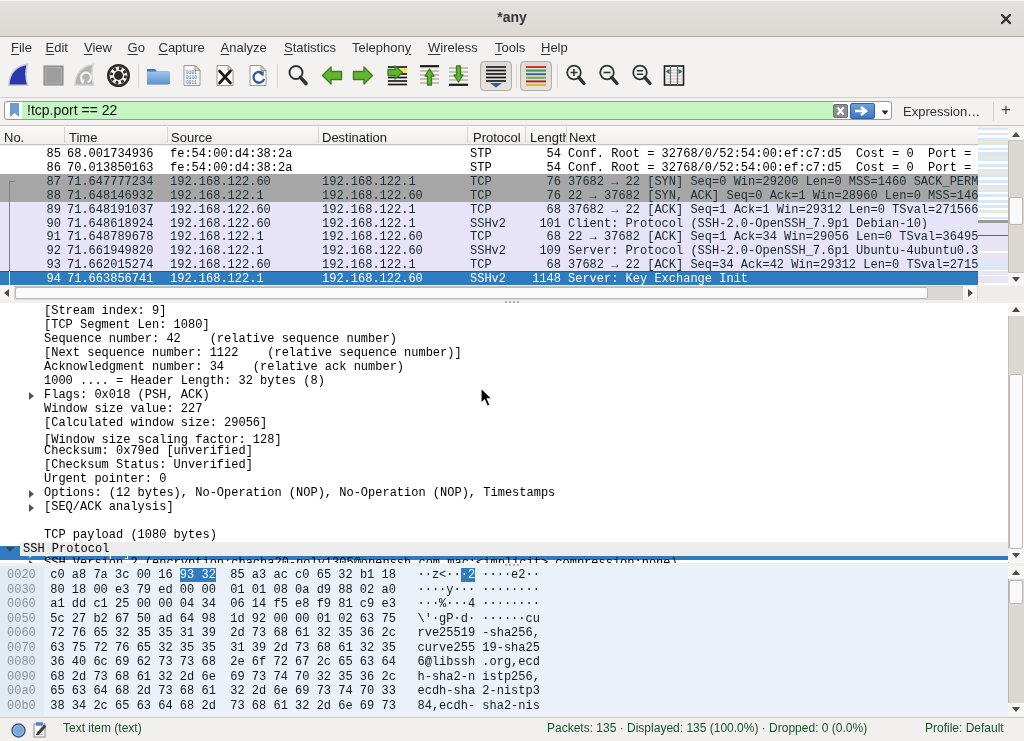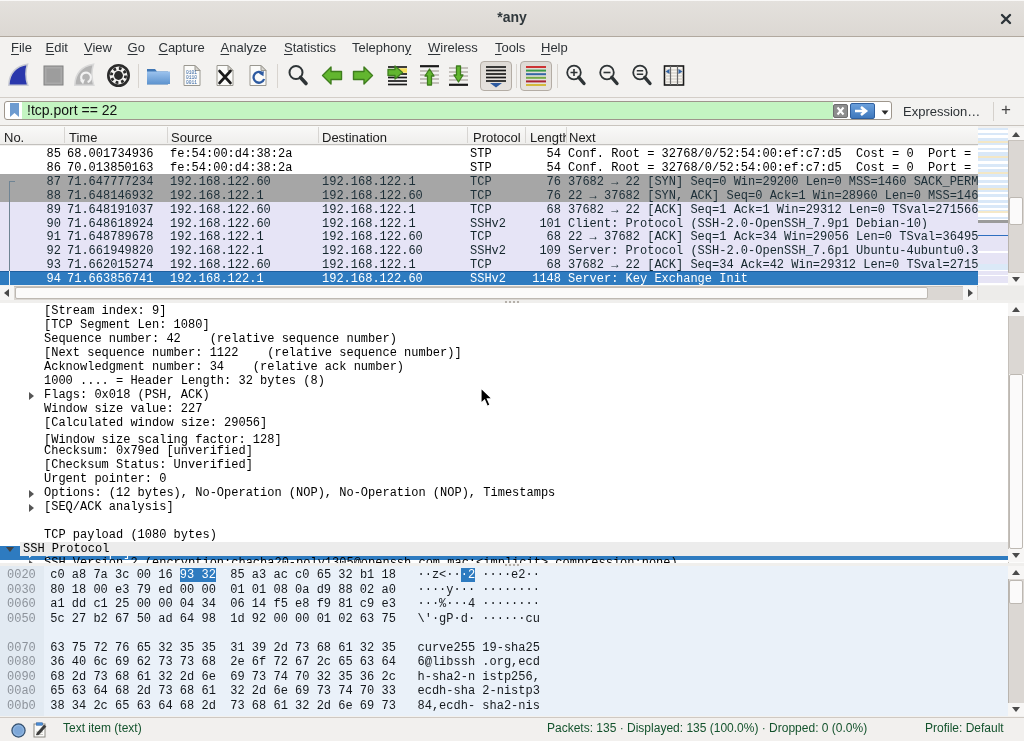--- a/index.html
+++ b/index.html
@@ -396,20 +396,21 @@
       </svg>
     </div>
 <div class="a" style="left:0;top:563px;width:1024px;height:3px;background:#f0efed"></div>
 <div class="a" style="left:505px;top:563.5px;width:14px;height:2px;background:repeating-linear-gradient(90deg,#b5b0aa 0,#b5b0aa 2px,transparent 2px,transparent 4px)"></div>
 <div class="a" id="hex">
 <div class="a" id="hexoff"></div>
 <div class="a xrow" style="top:2.0px"><span class="xoff">0020</span>  c0 a8 7a 3c 00 16 <span class="xsel">93 32</span>  85 a3 ac c0 65 32 b1 18   ··z&lt;··<span class="xsel">·2</span> ····e2··</div>
 <div class="a xrow" style="top:16.5px"><span class="xoff">0030</span>  80 18 00 e3 79 ed 00 00  01 01 08 0a d9 88 02 a0   ····y··· ········</div>
 <div class="a xrow" style="top:31.0px"><span class="xoff">0060</span>  a1 dd c1 25 00 00 04 34  06 14 f5 e8 f9 81 c9 e3   ···%···4 ········</div>
 <div class="a xrow" style="top:45.5px"><span class="xoff">0050</span>  5c 27 b2 67 50 ad 64 98  1d 92 00 00 01 02 63 75   \'·gP·d· ······cu</div>
+<div class="a xrow" style="top:60.0px"><span class="xoff">0060</span>  72 76 65 32 35 35 31 39  2d 73 68 61 32 35 36 2c   rve25519 -sha256,</div>
 <div class="a xrow" style="top:74.5px"><span class="xoff">0070</span>  63 75 72 76 65 32 35 35  31 39 2d 73 68 61 32 35   curve255 19-sha25</div>
 <div class="a xrow" style="top:89.0px"><span class="xoff">0080</span>  36 40 6c 69 62 73 73 68  2e 6f 72 67 2c 65 63 64   6@libssh .org,ecd</div>
 <div class="a xrow" style="top:103.5px"><span class="xoff">0090</span>  68 2d 73 68 61 32 2d 6e  69 73 74 70 32 35 36 2c   h-sha2-n istp256,</div>
 <div class="a xrow" style="top:118.0px"><span class="xoff">00a0</span>  65 63 64 68 2d 73 68 61  32 2d 6e 69 73 74 70 33   ecdh-sha 2-nistp3</div>
 <div class="a xrow" style="top:132.5px"><span class="xoff">00b0</span>  38 34 2c 65 63 64 68 2d  73 68 61 32 2d 6e 69 73   84,ecdh- sha2-nis</div>
 </div>
 <div class="a" style="left:1008px;top:566px;width:16px;height:150px;background:#dbd7d3;border-left:1px solid #b9b4ae;box-sizing:border-box"></div>
 <div class="a" style="left:1008px;top:566px;width:16px;height:13px;background:#f7f6f5">
       <svg width="8" height="5" viewBox="0 0 8 5" style="display:block;margin:4px auto 0">
         <path d="M0 5 h8 L4 0 Z" fill="#4a4a4a"></path>

